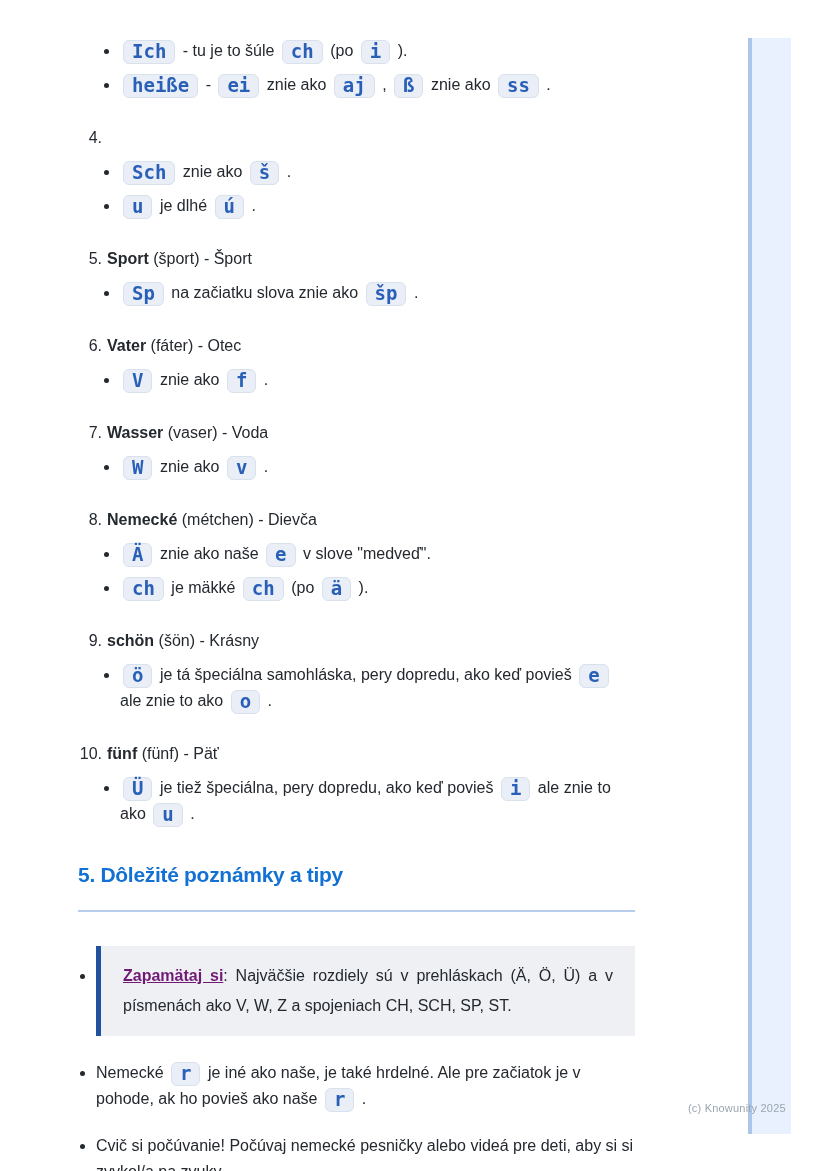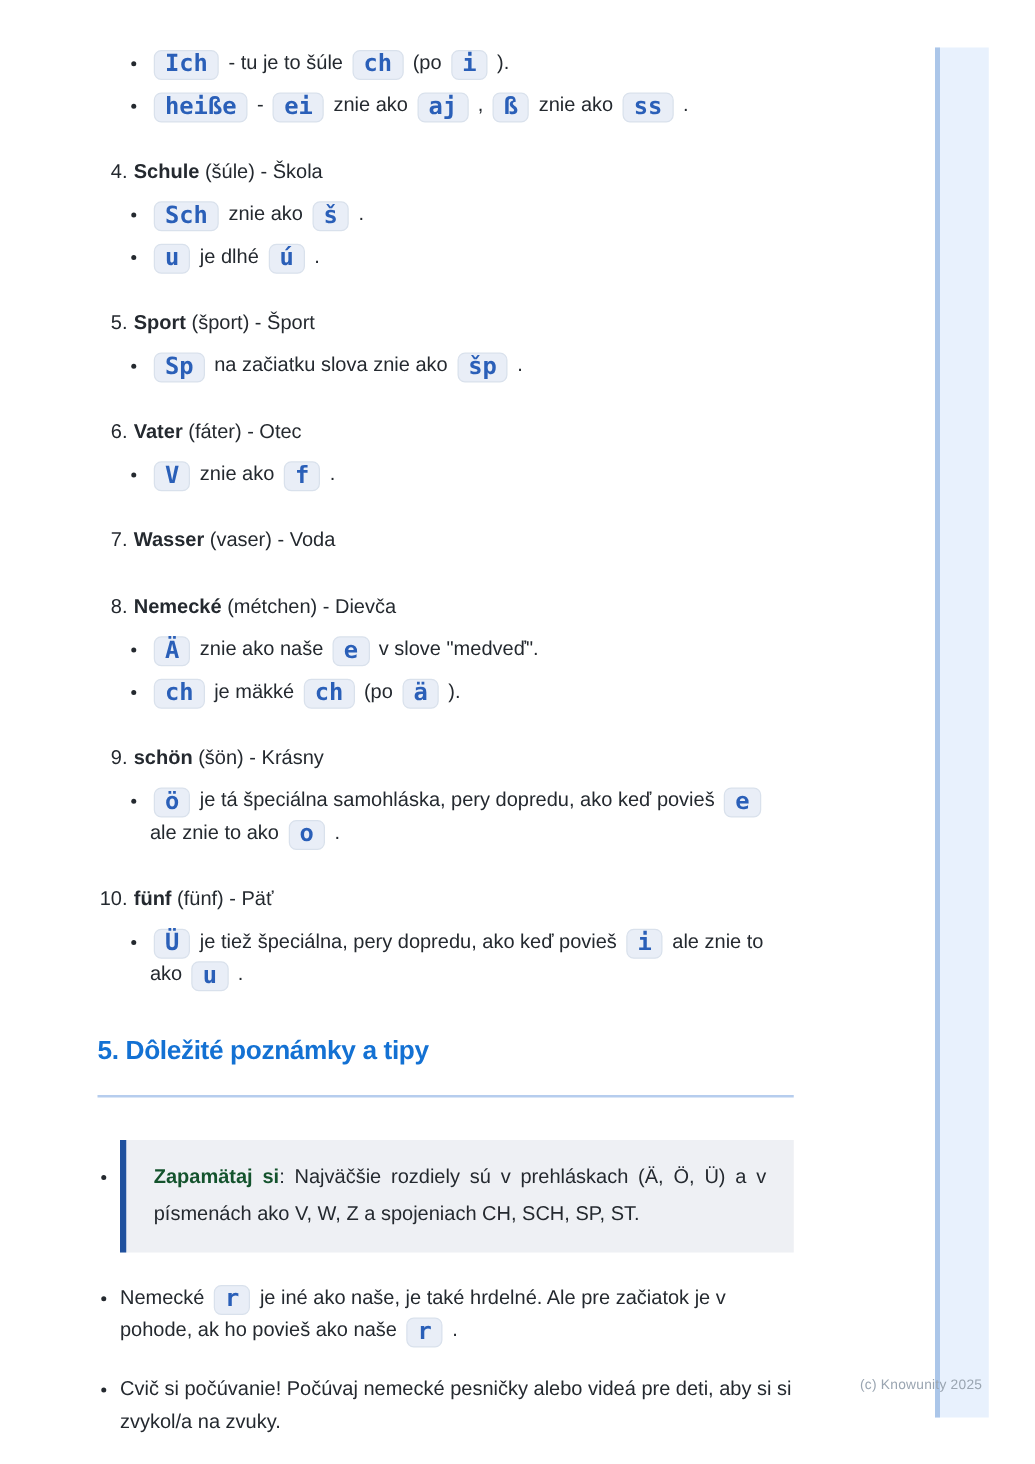--- a/index.html
+++ b/index.html
@@ -35,21 +35,21 @@
     border-bottom:2px solid #b6cdee;letter-spacing:-0.3px;
   }
   
   ul.tips{list-style:disc;margin:0;padding-left:18px;}
   ul.tips>li{margin:21px 0;line-height:26px;}
   ul.tips>li.callout-li{margin:0 0 24px 0;}
   blockquote{
     margin:0;border-left:5px solid #20519e;background:#eef0f4;
     padding:15px 22px;line-height:30px;text-align:justify;
   }
-  blockquote b{color:#14532d;}
+  blockquote b{color:#701a75;text-decoration:underline;}
   
   .strip{
     position:absolute;left:748px;top:38px;width:39px;height:1096px;
     background:#e8f1fd;border-left:4px solid #abc6e9;z-index:1;
   }
   .footer{
     position:absolute;top:1102px;left:688px;font-size:11px;
     color:#9aa5b1;z-index:3;letter-spacing:0.2px;
   }
 </style>
@@ -60,21 +60,20 @@
 
   <ul class="sub cont" id="cont-list">
       <li><span class="code">Ich</span><span> - tu je to šúle </span><span class="code">ch</span><span> (po </span><span class="code">i</span><span> ).</span></li>
       <li><span class="code">heiße</span><span> - </span><span class="code">ei</span><span> znie ako </span><span class="code">aj</span><span> , </span><span class="code">ß</span><span> znie ako </span><span class="code">ss</span><span> .</span></li>
     </ul>
 
   <div id="num-list">
       <div class="num-item">
         <div class="num-row">
           <span class="num">4.</span>
-          <span><span class="word">Schule</span><span> (šúle) - Škola</span></span>
         </div>
         <ul class="sub">
           <li><span class="code">Sch</span><span> znie ako </span><span class="code">š</span><span> .</span></li>
           <li><span class="code">u</span><span> je dlhé </span><span class="code">ú</span><span> .</span></li>
         </ul>
       </div>
       <div class="num-item">
         <div class="num-row">
           <span class="num">5.</span>
           <span><span class="word">Sport</span><span> (šport) - Šport</span></span>
@@ -90,20 +89,23 @@
         </div>
         <ul class="sub">
           <li><span class="code">V</span><span> znie ako </span><span class="code">f</span><span> .</span></li>
         </ul>
       </div>
       <div class="num-item">
         <div class="num-row">
           <span class="num">7.</span>
           <span><span class="word">Wasser</span><span> (vaser) - Voda</span></span>
         </div>
+        <ul class="sub">
+          <li><span class="code">W</span><span> znie ako </span><span class="code">v</span><span> .</span></li>
+        </ul>
       </div>
       <div class="num-item">
         <div class="num-row">
           <span class="num">8.</span>
           <span><span class="word">Nemecké</span><span> (métchen) - Dievča</span></span>
         </div>
         <ul class="sub">
           <li><span class="code">Ä</span><span> znie ako naše </span><span class="code">e</span><span> v slove "medveď".</span></li>
           <li><span class="code">ch</span><span> je mäkké </span><span class="code">ch</span><span> (po </span><span class="code">ä</span><span> ).</span></li>
         </ul>

